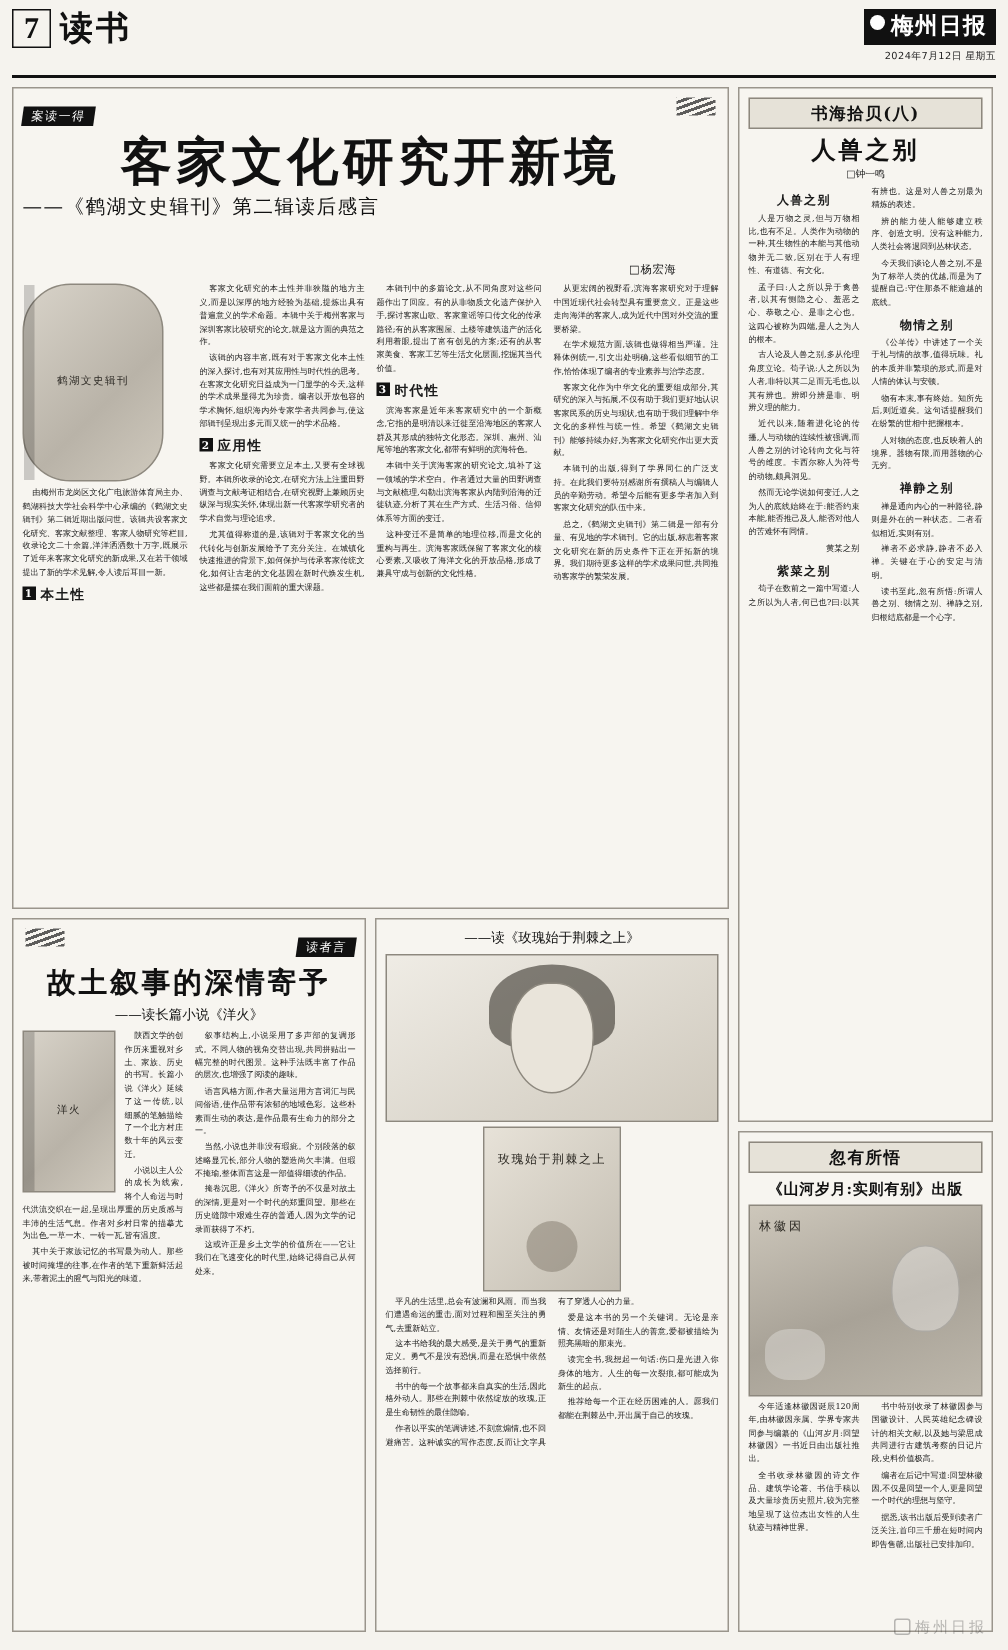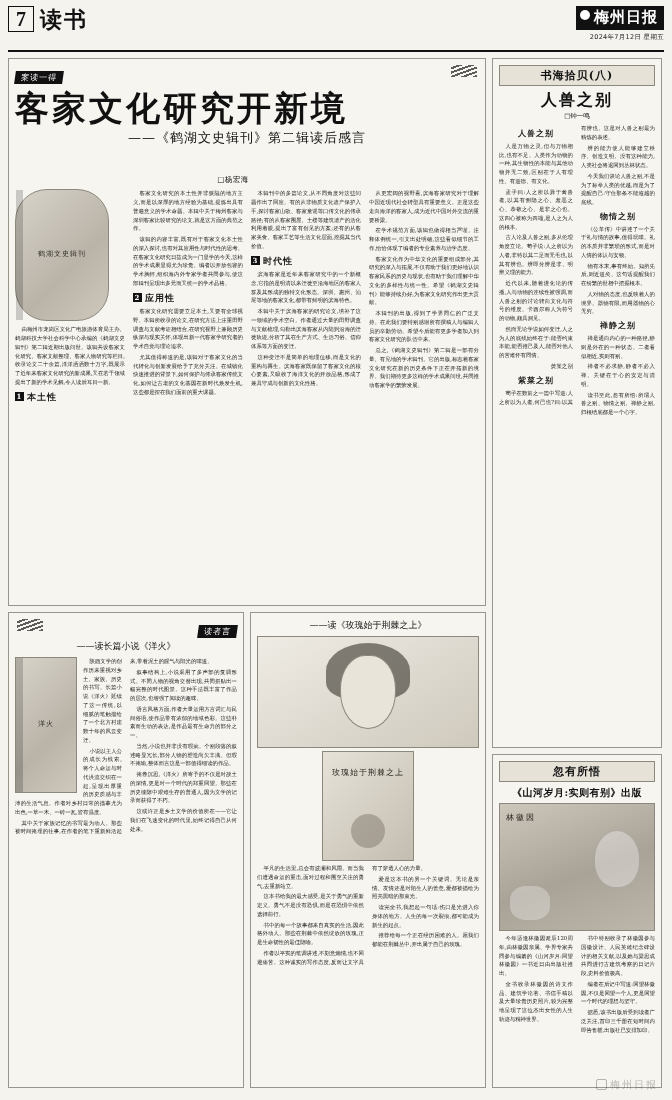--- a/index.html
+++ b/index.html
@@ -92,37 +92,37 @@
   .kicker {
     display: inline-block;
     background: #111; color: #fff;
     font-size: 8px; padding: 1px 6px;
     letter-spacing: 1px;
     transform: skewX(-8deg);
   }
   .kicker-wrap { margin-bottom: 2px; }
 
   .headline-main {
-    text-align: left;
+    text-align: center;
     font-family: "DejaVu Serif", serif;
     font-weight: bold;
     font-size: 34px;
     letter-spacing: 3px;
     margin: 6px 0 2px;
     line-height: 1.1;
   }
   .subhead {
-    text-align: center;
+    text-align: left;
     font-family: "DejaVu Serif", serif;
     font-size: 13px;
     letter-spacing: 1px;
     margin-bottom: 3px;
   }
   .byline {
-    text-align: center;
+    text-align: right;
     font-size: 7.5px;
     letter-spacing: .5px;
     margin-bottom: 4px;
     padding-right: 28px;
     margin-top: 28px;
   }
 
   
   .cols { column-gap: 8px; }
   .c4 { column-count: 4; }
@@ -378,23 +378,24 @@
         </div>
       </div>
 
       <div class="two-up" style="flex:1;">
 
         <div class="block">
           <div class="pen-mark" style="right:auto;left:8px;"></div>
           <div class="kicker-wrap" style="text-align:right">
             <span class="kicker">读者言</span>
           </div>
+          <div class="headline-2">故土叙事的深情寄予</div>
           <div class="subhead-2">——读长篇小说《洋火》</div>
           <div class="cols c2 bodytext">
-            <div class="bookimg" style="width:62px;height:136px;">
+            <div class="bookimg" style="width:62px;height:108px;">
               <div class="spine"></div>
               <div class="cap">洋火</div>
             </div>
             <p>陕西文学的创作历来重视对乡土、家族、历史的书写。长篇小说《洋火》延续了这一传统,以细腻的笔触描绘了一个北方村庄数十年的风云变迁。</p>
             <p>小说以主人公的成长为线索,将个人命运与时代洪流交织在一起,呈现出厚重的历史质感与丰沛的生活气息。作者对乡村日常的描摹尤为出色,一草一木、一砖一瓦,皆有温度。</p>
             <p>其中关于家族记忆的书写最为动人。那些被时间掩埋的往事,在作者的笔下重新鲜活起来,带着泥土的腥气与阳光的味道。</p>
             <p>叙事结构上,小说采用了多声部的复调形式。不同人物的视角交替出现,共同拼贴出一幅完整的时代图景。这种手法既丰富了作品的层次,也增强了阅读的趣味。</p>
             <p>语言风格方面,作者大量运用方言词汇与民间俗语,使作品带有浓郁的地域色彩。这些朴素而生动的表达,是作品最有生命力的部分之一。</p>
             <p>当然,小说也并非没有瑕疵。个别段落的叙述略显冗长,部分人物的塑造尚欠丰满。但瑕不掩瑜,整体而言这是一部值得细读的作品。</p>
             <p>掩卷沉思,《洋火》所寄予的不仅是对故土的深情,更是对一个时代的郑重回望。那些在历史缝隙中艰难生存的普通人,因为文学的记录而获得了不朽。</p>

